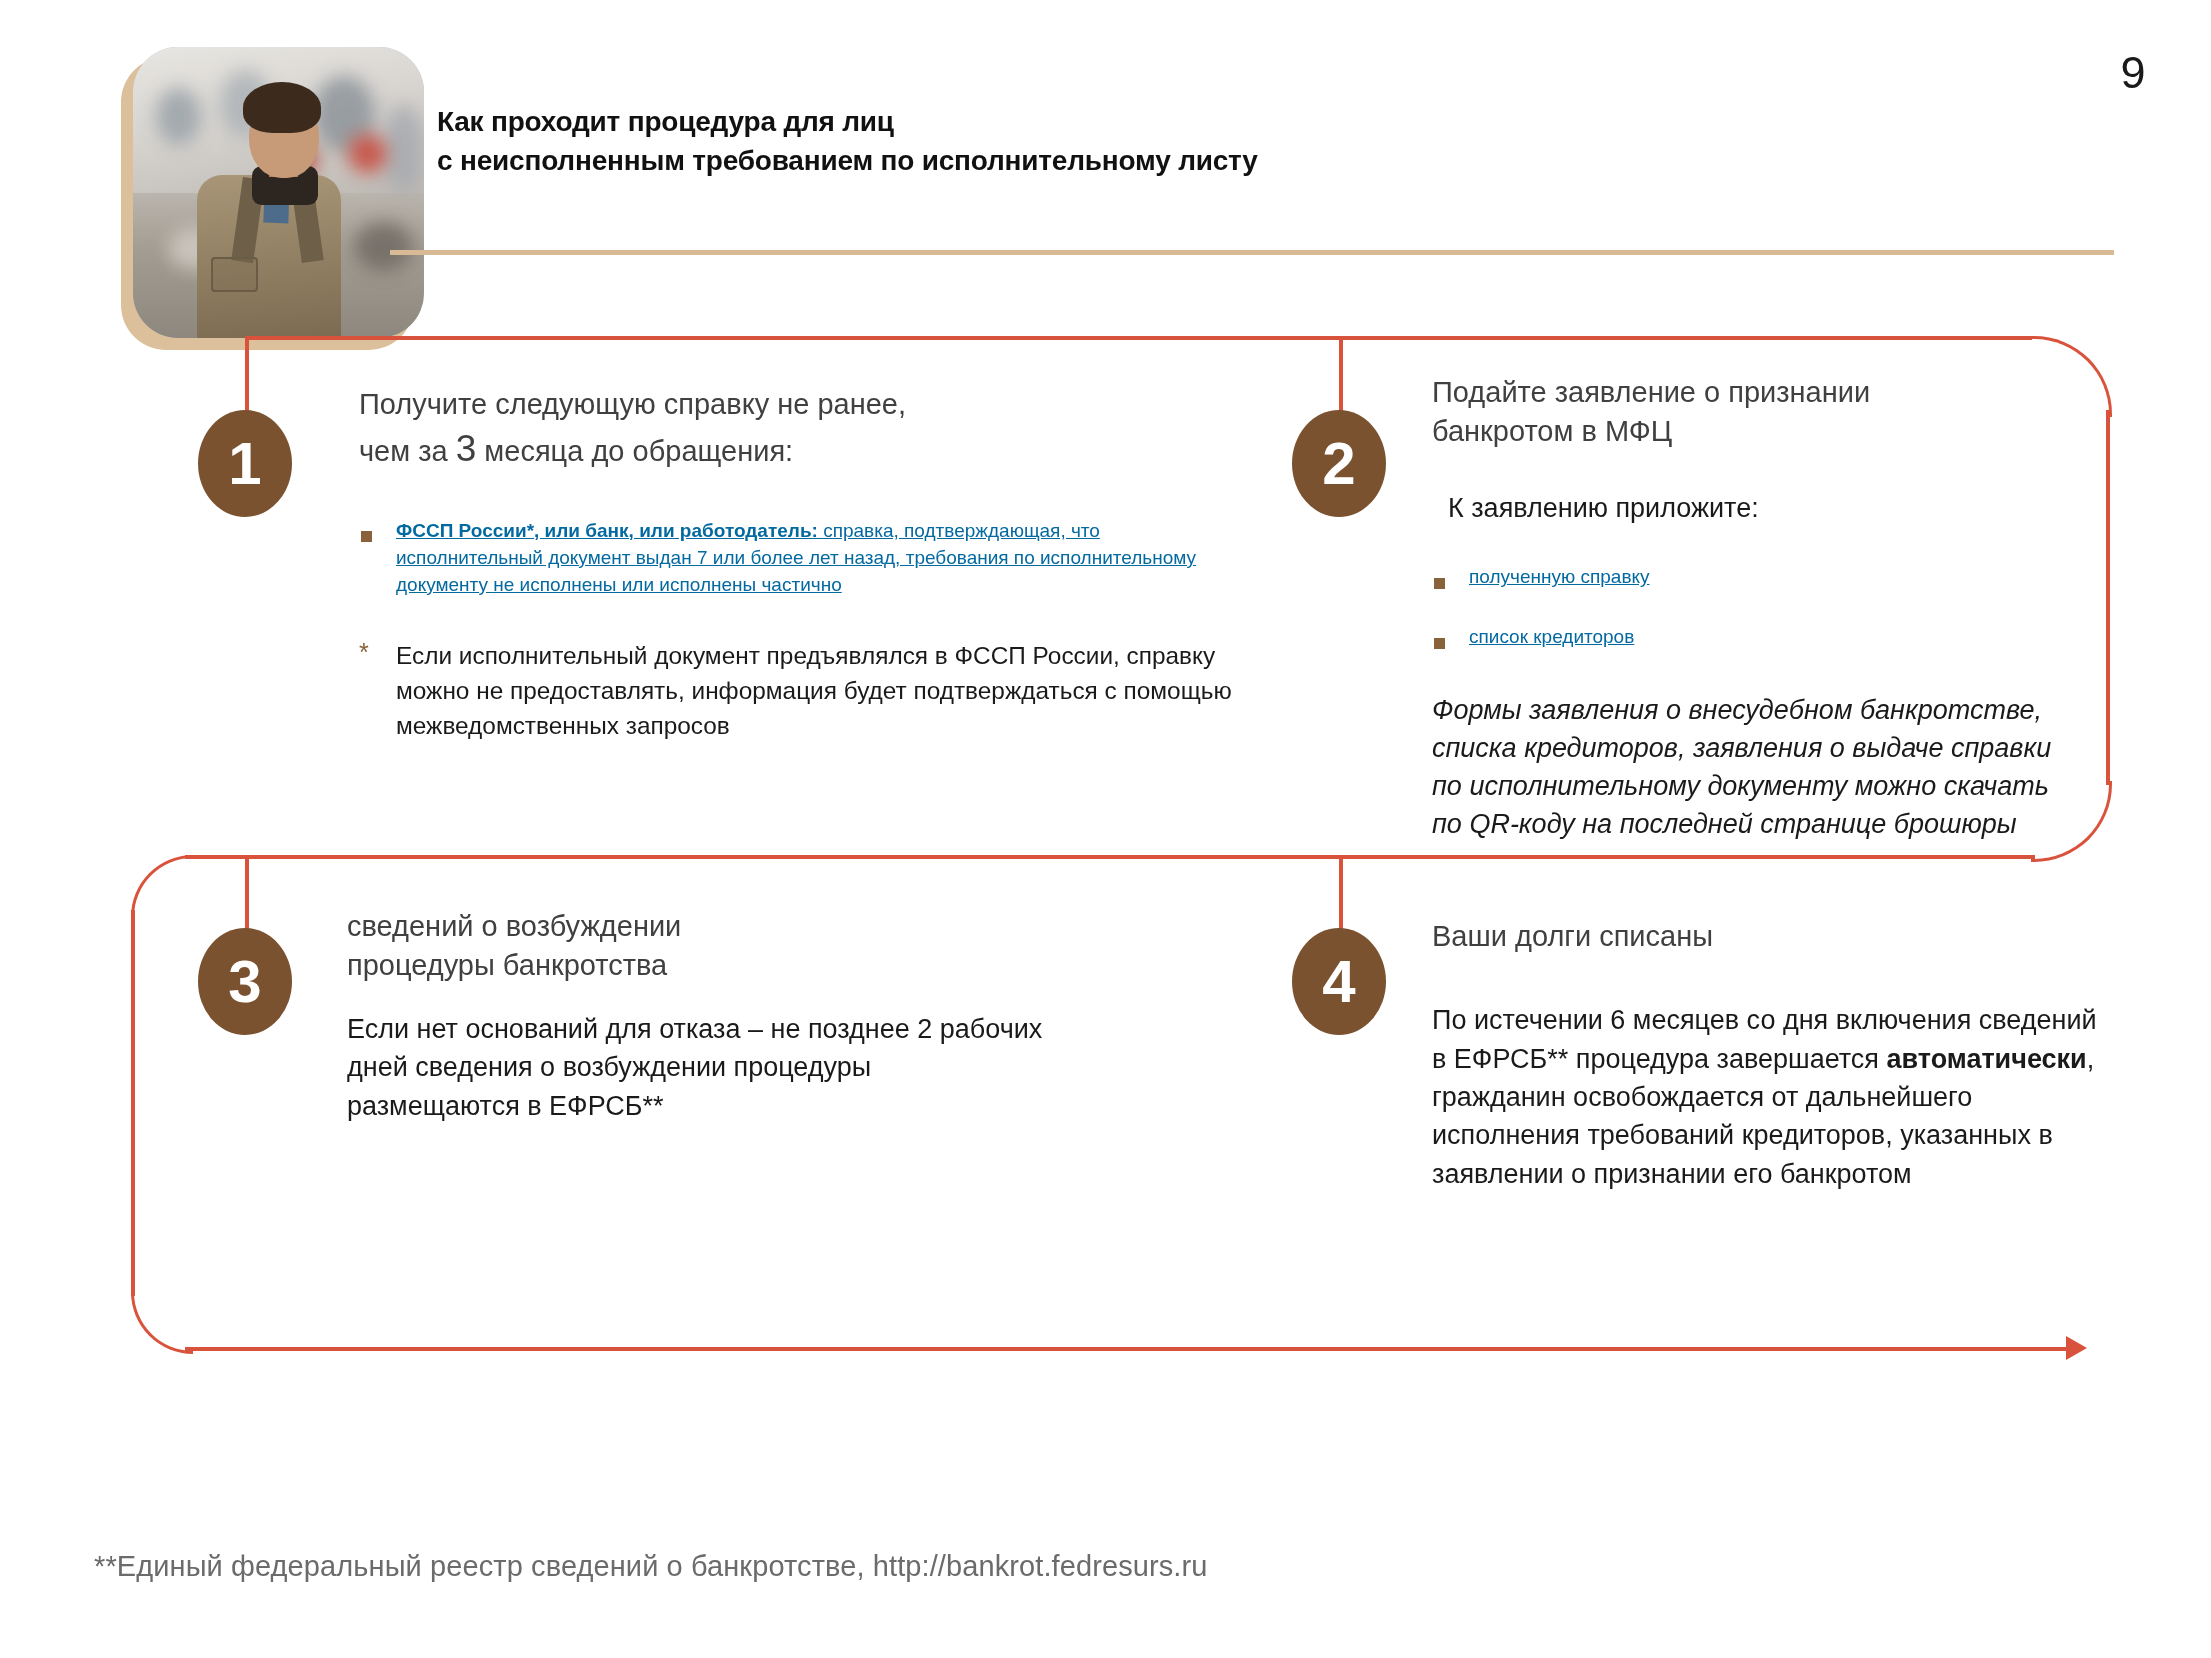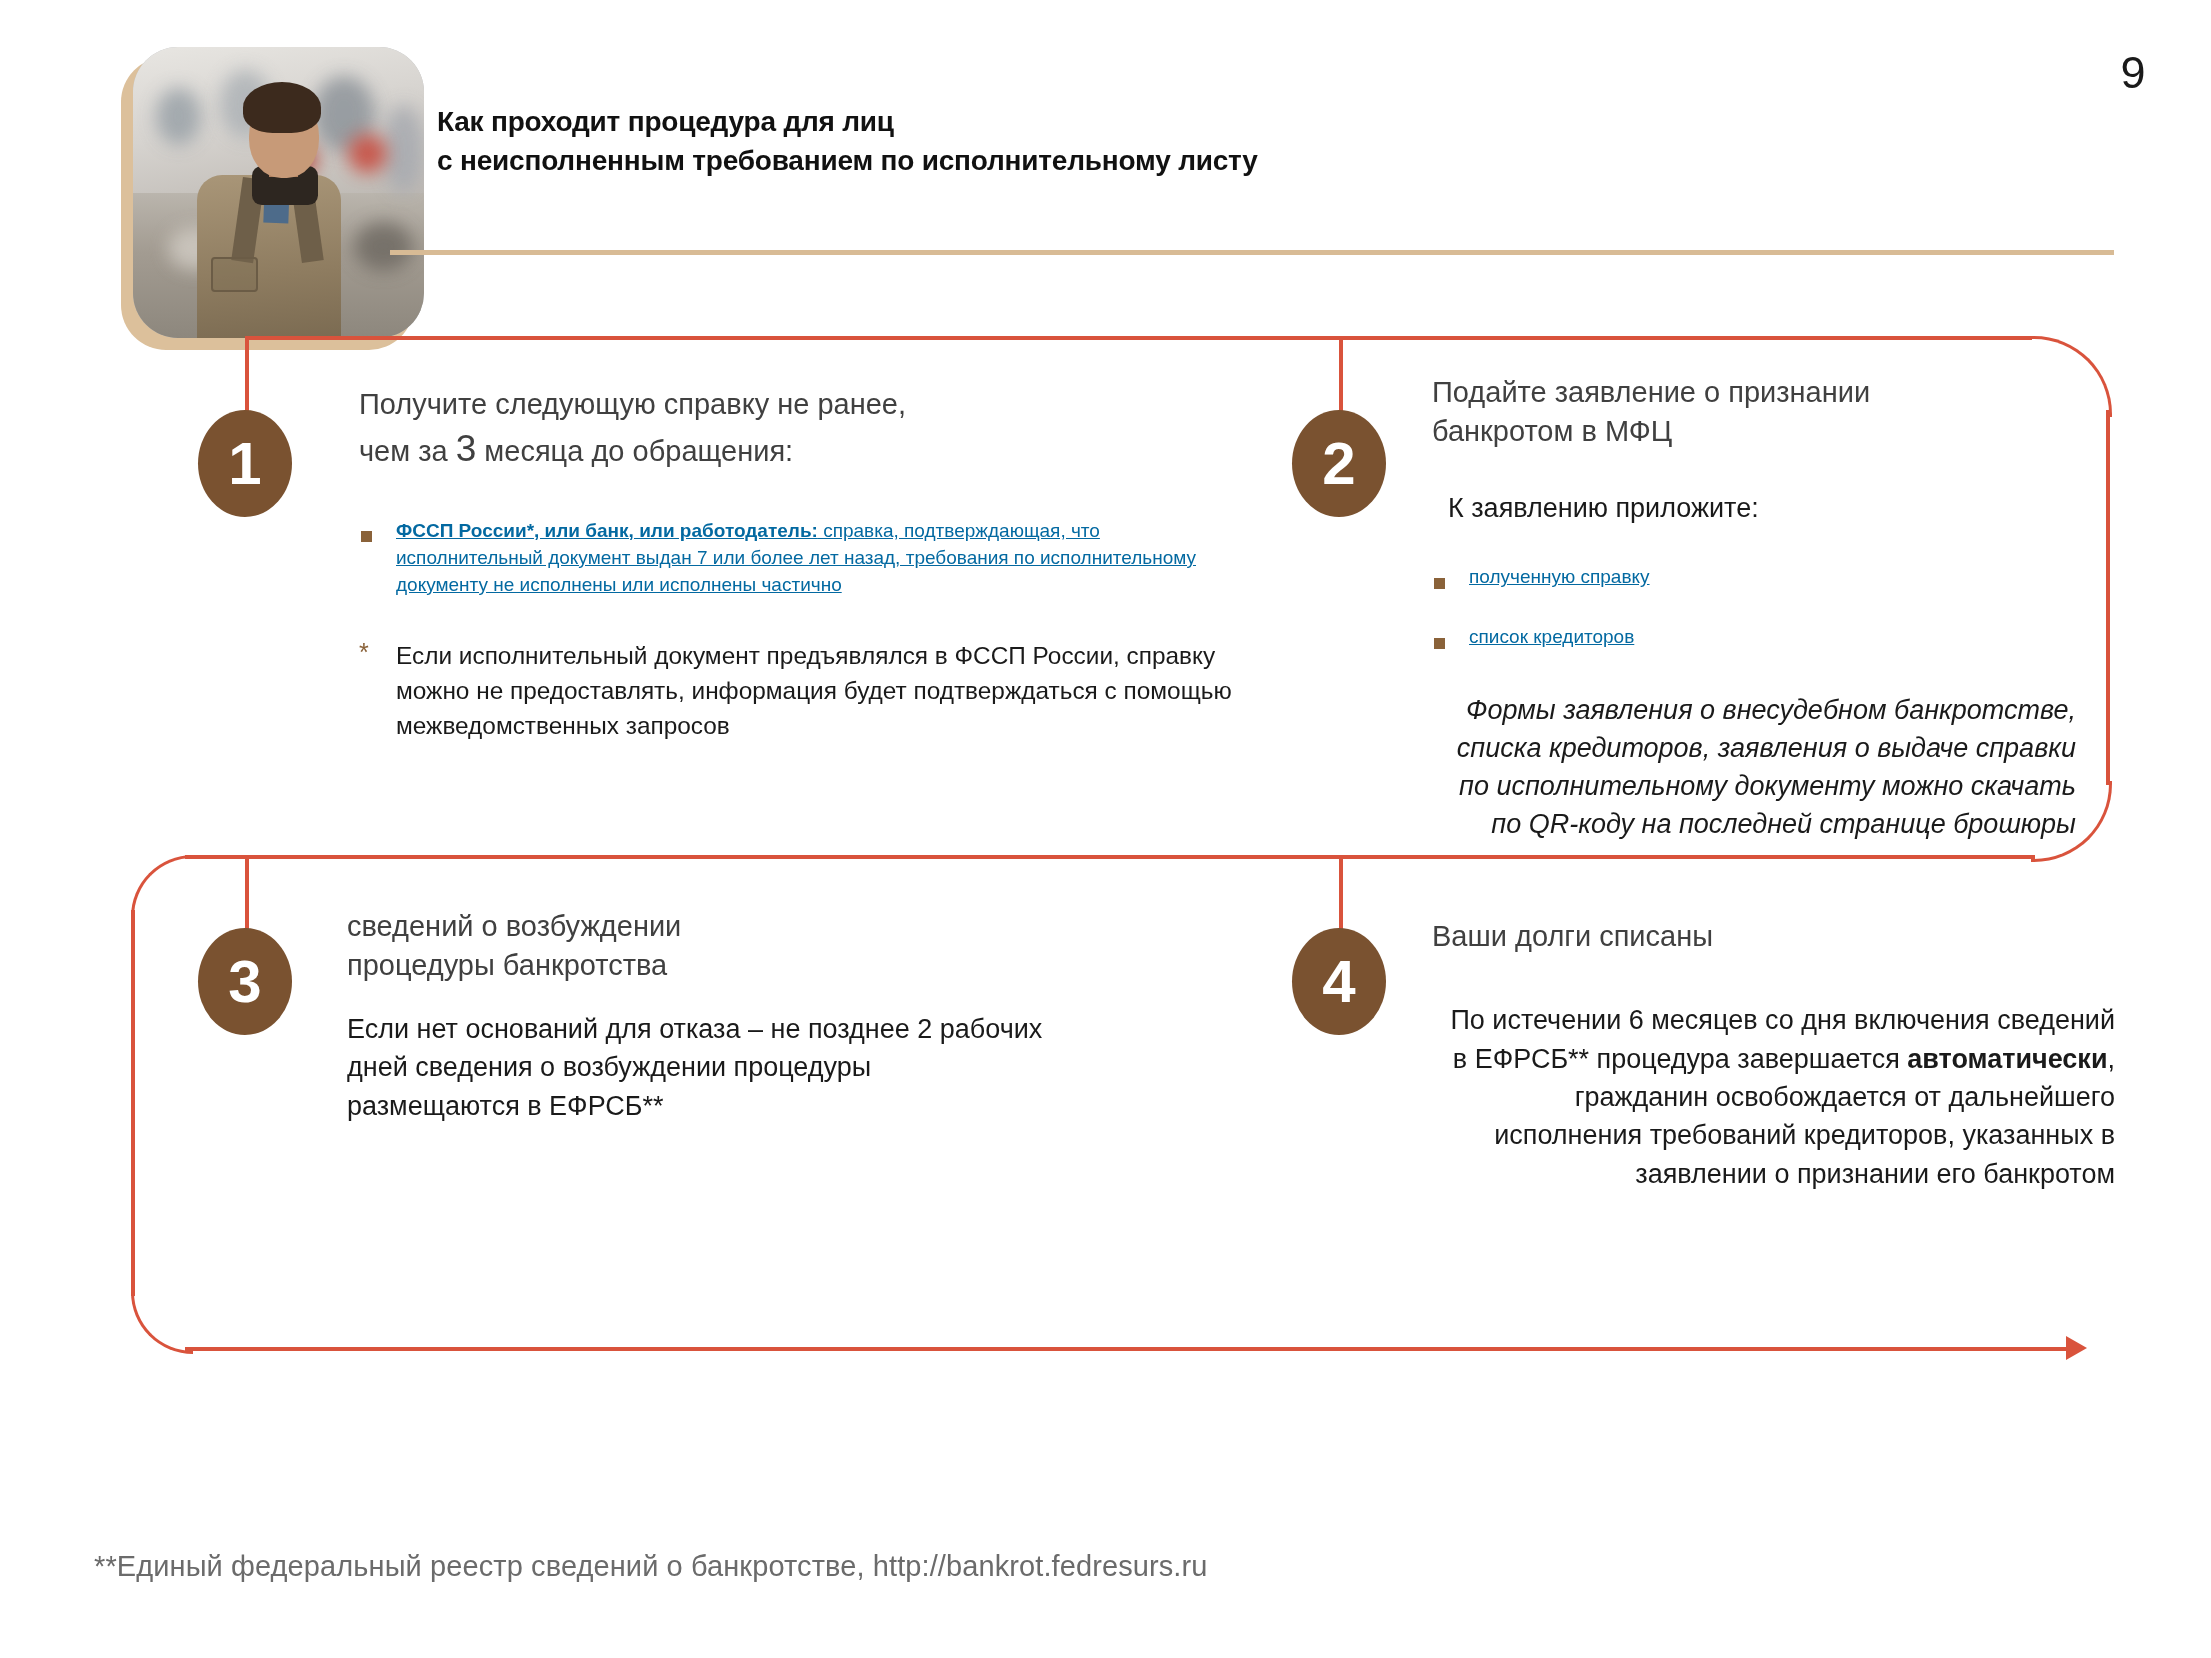--- a/index.html
+++ b/index.html
@@ -360,40 +360,40 @@
   <div class="step-block" style="left:1432px; top:373px; width:644px;">
     <div class="step-heading">
       <div>Подайте заявление о признании</div>
       <div>банкротом в МФЦ</div>
     </div>
     <p class="step-text" style="margin-top:37px;margin-left:16px;">К заявлению приложите:</p>
     <ul class="bullets" style="margin-top:37px;">
       <li>полученную справку</li>
       <li>список кредиторов</li>
     </ul>
-    <p class="step-text italic" style="margin-top:41px; line-height:1.40;text-align:right;">Формы заявления о внесудебном банкротстве, списка кредиторов, заявления о выдаче справки по исполнительному документу можно скачать по QR-коду на последней странице брошюры</p>
+    <p class="step-text italic" style="margin-top:41px; line-height:1.40;">Формы заявления о внесудебном банкротстве, списка кредиторов, заявления о выдаче справки по исполнительному документу можно скачать по QR-коду на последней странице брошюры</p>
   </div>
 
   <div class="step-circle" style="left:198px; top:928px;">
     <span>3</span>
   </div>
   <div class="step-block" style="left:347px; top:907px; width:702px;">
     <div class="step-heading">
       <div>сведений о возбуждении</div>
       <div>процедуры банкротства</div>
     </div>
     <p class="step-text" style="margin-top:24px;">Если нет оснований для отказа – не позднее 2 рабочих дней сведения о возбуждении процедуры размещаются в ЕФРСБ**</p>
   </div>
 
   <div class="step-circle" style="left:1292px; top:928px;">
     <span>4</span>
   </div>
   <div class="step-block" style="left:1432px; top:917px; width:683px;">
     <div class="step-heading">
       <div>Ваши долги списаны</div>
     </div>
-    <p class="step-text" style="margin-top:45px;text-align:right;"><span>По истечении 6 месяцев со дня включения сведений в ЕФРСБ** процедура завершается </span><b>автоматически</b><span>, гражданин освобождается от дальнейшего исполнения требований кредиторов, указанных в заявлении о признании его банкротом</span></p>
+    <p class="step-text" style="margin-top:45px;"><span>По истечении 6 месяцев со дня включения сведений в ЕФРСБ** процедура завершается </span><b>автоматически</b><span>, гражданин освобождается от дальнейшего исполнения требований кредиторов, указанных в заявлении о признании его банкротом</span></p>
   </div>
 
   <div class="footer-note">**Единый федеральный реестр сведений о банкротстве, http://bankrot.fedresurs.ru</div>
 
 </div>
 
 
 </body></html>

